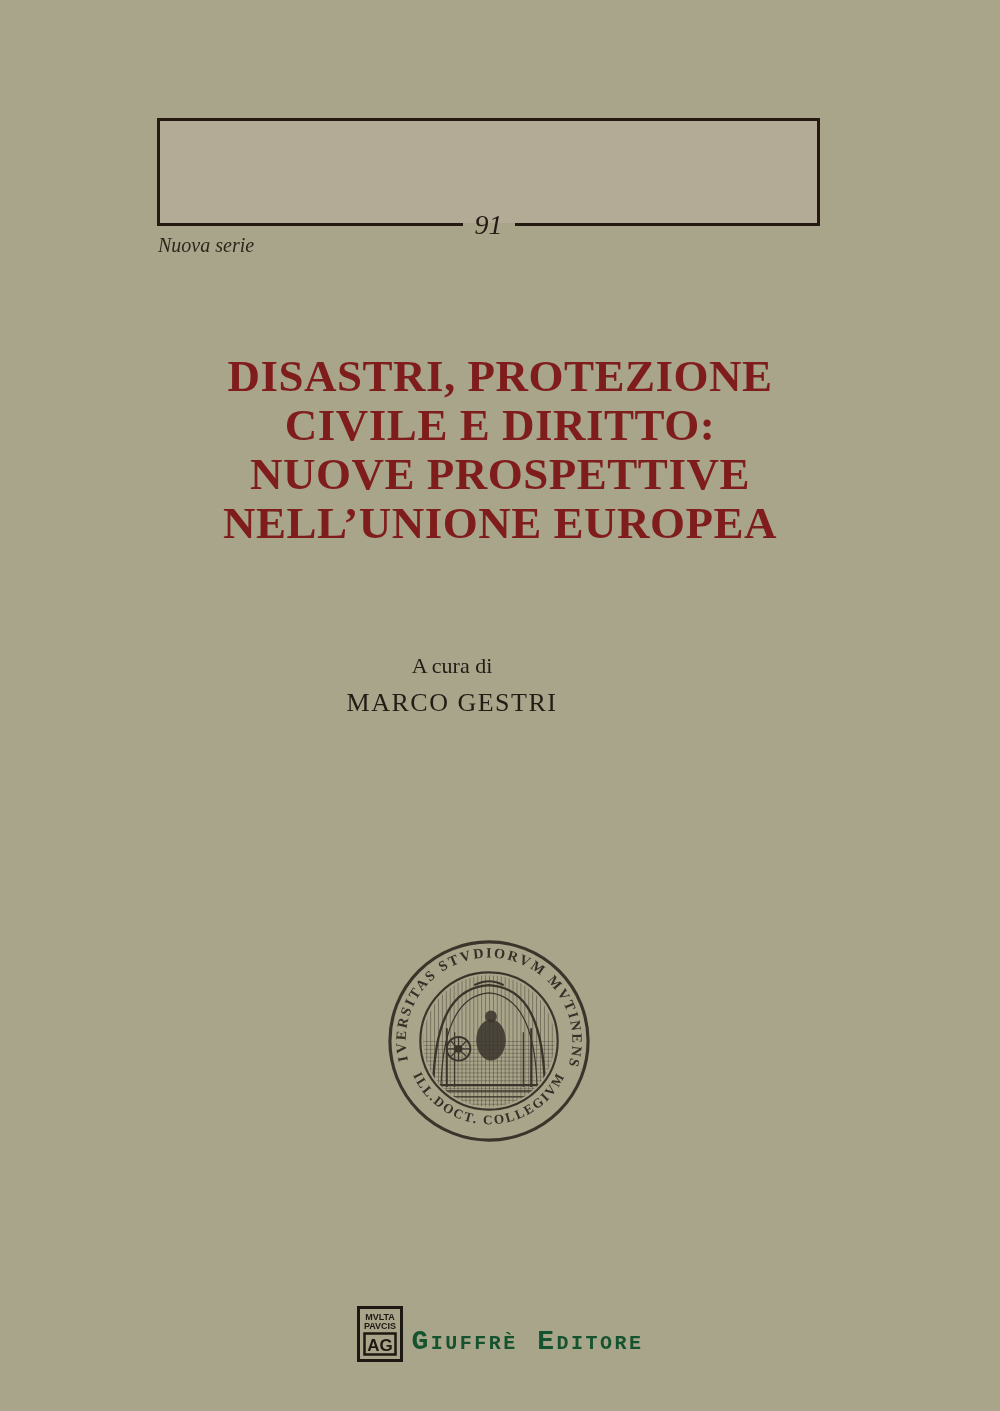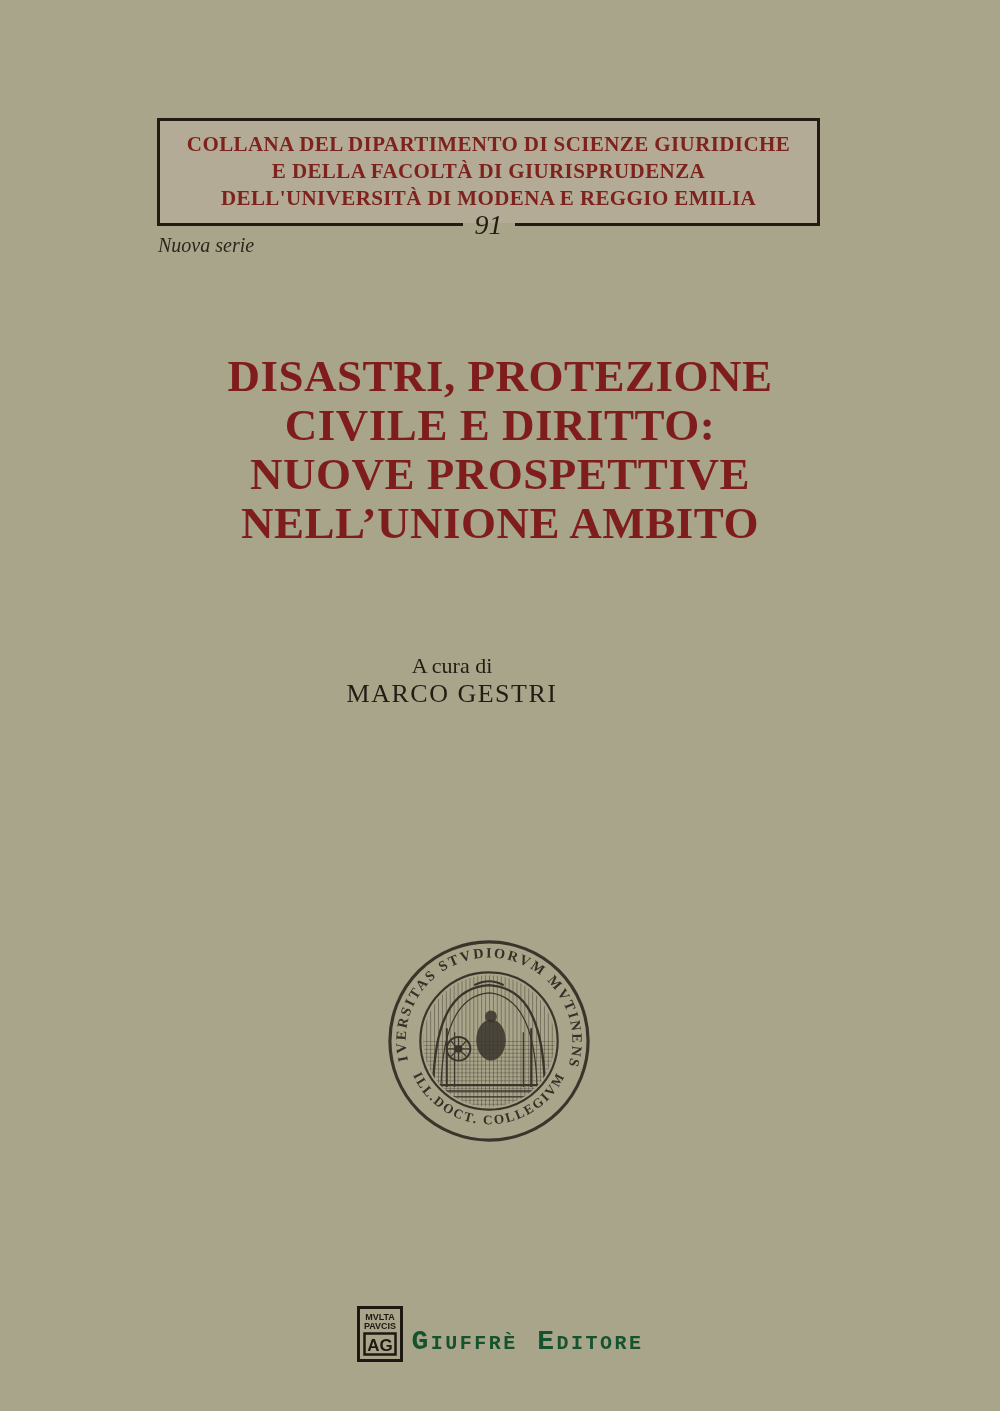--- a/index.html
+++ b/index.html
@@ -71,21 +71,21 @@
 
   
   .editor-block {
     position: absolute;
     left: 0; top: 653px;
     width: 904px;
     text-align: center;
     color: #221c15;
   }
   .editor-prefix { font-size: 22px; }
-  .editor-name { font-size: 26px; letter-spacing: 1.5px; }
+  .editor-name { margin-top: 9px; font-size: 26px; letter-spacing: 1.5px; }
 
   
   .seal-wrap { position: absolute; left: 386px; top: 938px; width: 206px; height: 206px; }
 
   
   .publisher-row {
     position: absolute;
     left: 0; top: 1306px;
     width: 1000px;
     display: flex;
@@ -103,39 +103,34 @@
     position: relative;
     top: 7px;
   }
 </style>
 </head>
 <body>
 
 <div class="cover">
 
   <div class="series-box">
-    <div class="box-lines">
-      <div>COLLANA DEL DIPARTIMENTO DI SCIENZE GIURIDICHE</div>
-      <div>E DELLA FACOLTÀ DI GIURISPRUDENZA</div>
-      <div>DELL'UNIVERSITÀ DI MODENA E REGGIO EMILIA</div>
-    </div>
     <div class="num-row">
       <span class="rule"></span>
       <span class="num">91</span>
       <span class="rule"></span>
     </div>
   </div>
 
   <div class="series-note">Nuova serie</div>
 
   <div class="title-block">
     <div>DISASTRI, PROTEZIONE</div>
     <div>CIVILE E DIRITTO:</div>
     <div>NUOVE PROSPETTIVE</div>
-    <div>NELL’UNIONE AMBITO</div>
+    <div>NELL’UNIONE EUROPEA</div>
   </div>
 
   <div class="editor-block">
     <div class="editor-prefix">A cura di</div>
     <div class="editor-name">MARCO GESTRI</div>
   </div>
 
   <div class="seal-wrap">
     <svg width="206" height="206" viewBox="0 0 210 210">
       <defs>

